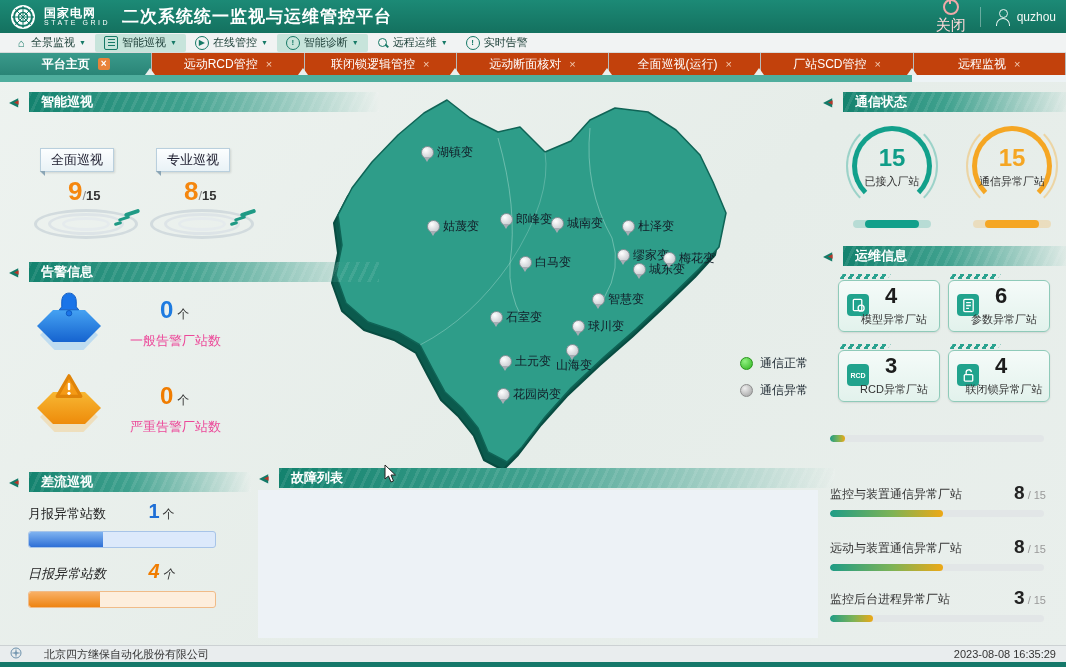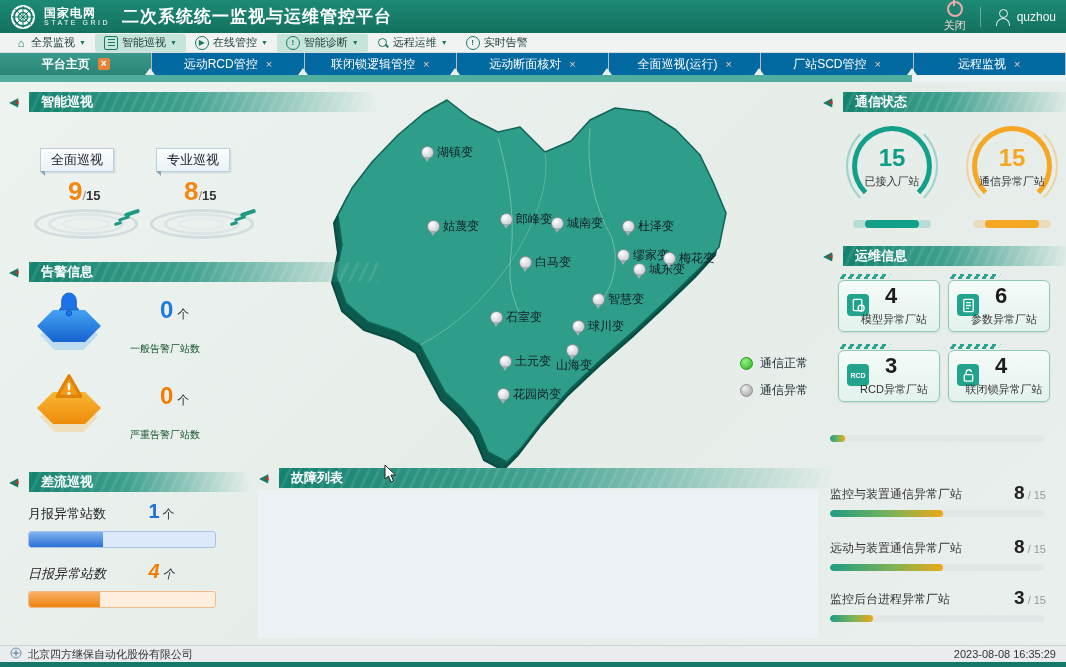--- a/index.html
+++ b/index.html
@@ -11,21 +11,21 @@
     background:linear-gradient(#1c8a76,#14715f);display:flex;align-items:center;color:#fff;}
   .logo{margin:0 8px 0 10px;display:flex;align-items:center;}
   .brand{line-height:1;margin-right:12px;}
   .brand-cn{font-size:12px;font-weight:bold;letter-spacing:1px;}
   .brand-en{font-size:7px;letter-spacing:2.5px;}
   .app-title{font-size:17px;font-weight:bold;letter-spacing:1px;}
   .header-right{position:absolute;right:10px;top:0;height:33px;display:flex;align-items:center;gap:14px;}
   .close-btn{display:flex;flex-direction:column;align-items:center;cursor:pointer;}
   .power-ico{width:12px;height:12px;border:2px solid #f0a9a9;border-radius:50%;position:relative;}
   .power-ico::after{content:'';position:absolute;left:4px;top:-4px;width:2px;height:7px;background:#f0a9a9;}
-  .close-btn span{font-size:11px;color:#ffd9d9;margin-top:1px;}
+  .close-btn span{font-size:15px;color:#ffd9d9;margin-top:1px;}
   .hdr-sep{width:1px;height:20px;background:rgba(255,255,255,.35);}
   .user-chip{display:flex;align-items:center;gap:6px;}
   .user-ico{width:16px;height:16px;position:relative;}
   .user-ico::before{content:'';position:absolute;left:4px;top:0;width:7px;height:7px;border:1.5px solid #eaf4f1;border-radius:50%;}
   .user-ico::after{content:'';position:absolute;left:1px;top:9px;width:12px;height:7px;border:1.5px solid #eaf4f1;border-bottom:none;border-radius:8px 8px 0 0;}
   .user-name{font-size:12px;color:#f2f8f6;}
 
   
   .menubar{position:absolute;left:0;top:33px;width:1066px;height:20px;background:#f1f3f3;
     border-bottom:1px solid #d7dbdb;display:flex;align-items:center;padding-left:6px;box-sizing:border-box;}
@@ -35,21 +35,21 @@
   .mic{display:inline-block;width:12px;height:12px;color:#177a67;font-size:11px;line-height:12px;text-align:center;}
   .mic-list{border:1px solid #177a67;border-radius:2px;background:
     repeating-linear-gradient(#177a67 0 1px,transparent 1px 3px) 3px 2px / 7px 8px no-repeat;}
   .mic-circ{border:1px solid #177a67;border-radius:50%;font-size:8px;font-weight:bold;line-height:11px;}
   .mic-search{position:relative;}
   .mic-search::before{content:'';position:absolute;left:1px;top:1px;width:7px;height:7px;border:1.5px solid #177a67;border-radius:50%;}
   .mic-search::after{content:'';position:absolute;left:8px;top:8px;width:4px;height:1.5px;background:#177a67;transform:rotate(45deg);}
 
   
   .tabbar{position:absolute;left:0;top:53px;width:1066px;height:22px;background:#c2c6c6;display:flex;}
-  .tab{flex:1;display:flex;align-items:center;justify-content:center;gap:8px;background:#0369a1;
+  .tab{flex:1;display:flex;align-items:center;justify-content:center;gap:8px;background:#c2410c;
     border-right:1px solid #b8bcbc;color:#fff;font-size:12px;cursor:pointer;position:relative;}
   .tab:not(:last-child)::after{content:'';position:absolute;right:-4px;bottom:0;
     border-left:5px solid transparent;border-right:5px solid transparent;border-bottom:7px solid #e9eeec;z-index:2;}
   .tab.active{background:linear-gradient(#3a9a8b,#2a8577);font-weight:bold;}
   .tab-x{color:#f3cdb4;font-size:11px;line-height:11px;}
   .tab-x-box{width:12px;height:12px;background:#e8833a;border-radius:2px;color:#fff;font-size:10px;line-height:12px;text-align:center;}
   .strip-teal{position:absolute;left:0;top:75px;width:912px;height:7px;background:#4fae9e;}
   .strip-light{position:absolute;left:912px;top:75px;width:154px;height:7px;background:#edf3f5;}
 
   
@@ -92,21 +92,21 @@
   .hexa-sh{position:absolute;left:4px;bottom:2px;width:58px;height:30px;opacity:.4;
     clip-path:polygon(25% 0%,75% 0%,100% 50%,75% 100%,25% 100%,0% 50%);}
   .hexa-sh.blue{background:#7cbdf5;}
   .hexa-sh.orange{background:#f6c577;}
   .al-glyph{position:absolute;left:17px;top:0;}
   .al-txt{position:absolute;width:130px;}
   .al-val{font-size:24px;font-weight:bold;}
   .al-val.blue{color:#1e7be0;}
   .al-val.orange{color:#f07c00;}
   .al-unit{font-size:12px;color:#333;margin-left:4px;}
-  .al-label{font-size:10px;color:#14532d;margin-top:18px;}
+  .al-label{font-size:13px;color:#ec4899;margin-top:8px;}
 
   
   .df-row{position:absolute;width:190px;}
   .df-label{font-size:13px;color:#222;display:inline-block;}
   .df-val{font-size:20px;font-weight:bold;margin-left:38px;}
   .df-val.blue{color:#1f6fd6;} .df-val.orange{color:#f07c00;}
   .df-unit{font-size:12px;color:#333;margin-left:3px;}
   .df-bar{margin-top:8px;width:186px;height:15px;border-radius:3px;position:relative;overflow:hidden;}
   .df-bar.blue{background:#dce9fb;border:1px solid #a7c4e8;}
   .df-bar.orange{background:#fdeedd;border:1px solid #f0bb88;}
@@ -165,21 +165,21 @@
   .pr-bar{margin-top:7px;width:214px;height:7px;border-radius:4px;background:#e2e6e7;overflow:hidden;}
   .pr-fill{height:100%;border-radius:4px;background:linear-gradient(90deg,#1f9c86 0%,#7db356 55%,#eda816 100%);}
 
   
   .fault-body{position:absolute;left:258px;top:490px;width:560px;height:148px;background:#edf2f6;}
 
   
   .footer{position:absolute;left:0;top:645px;width:1066px;height:17px;background:#e9edee;
     border-top:1px solid #ccd1d3;display:flex;align-items:center;justify-content:space-between;
     padding:0 10px;box-sizing:border-box;font-size:11px;color:#333;}
-  .foot-left{display:flex;align-items:center;gap:6px;}
+  .foot-left{display:flex;align-items:center;gap:22px;}
   .bottom-strip{position:absolute;left:0;top:662px;width:1066px;height:5px;background:#15786a;}
 
   .cursor{position:absolute;left:384px;top:464px;z-index:50;}
 </style>
 </head>
 <body>
 
 <div class="header">
   <span class="logo">
     <svg width="26" height="26" viewBox="0 0 26 26">

